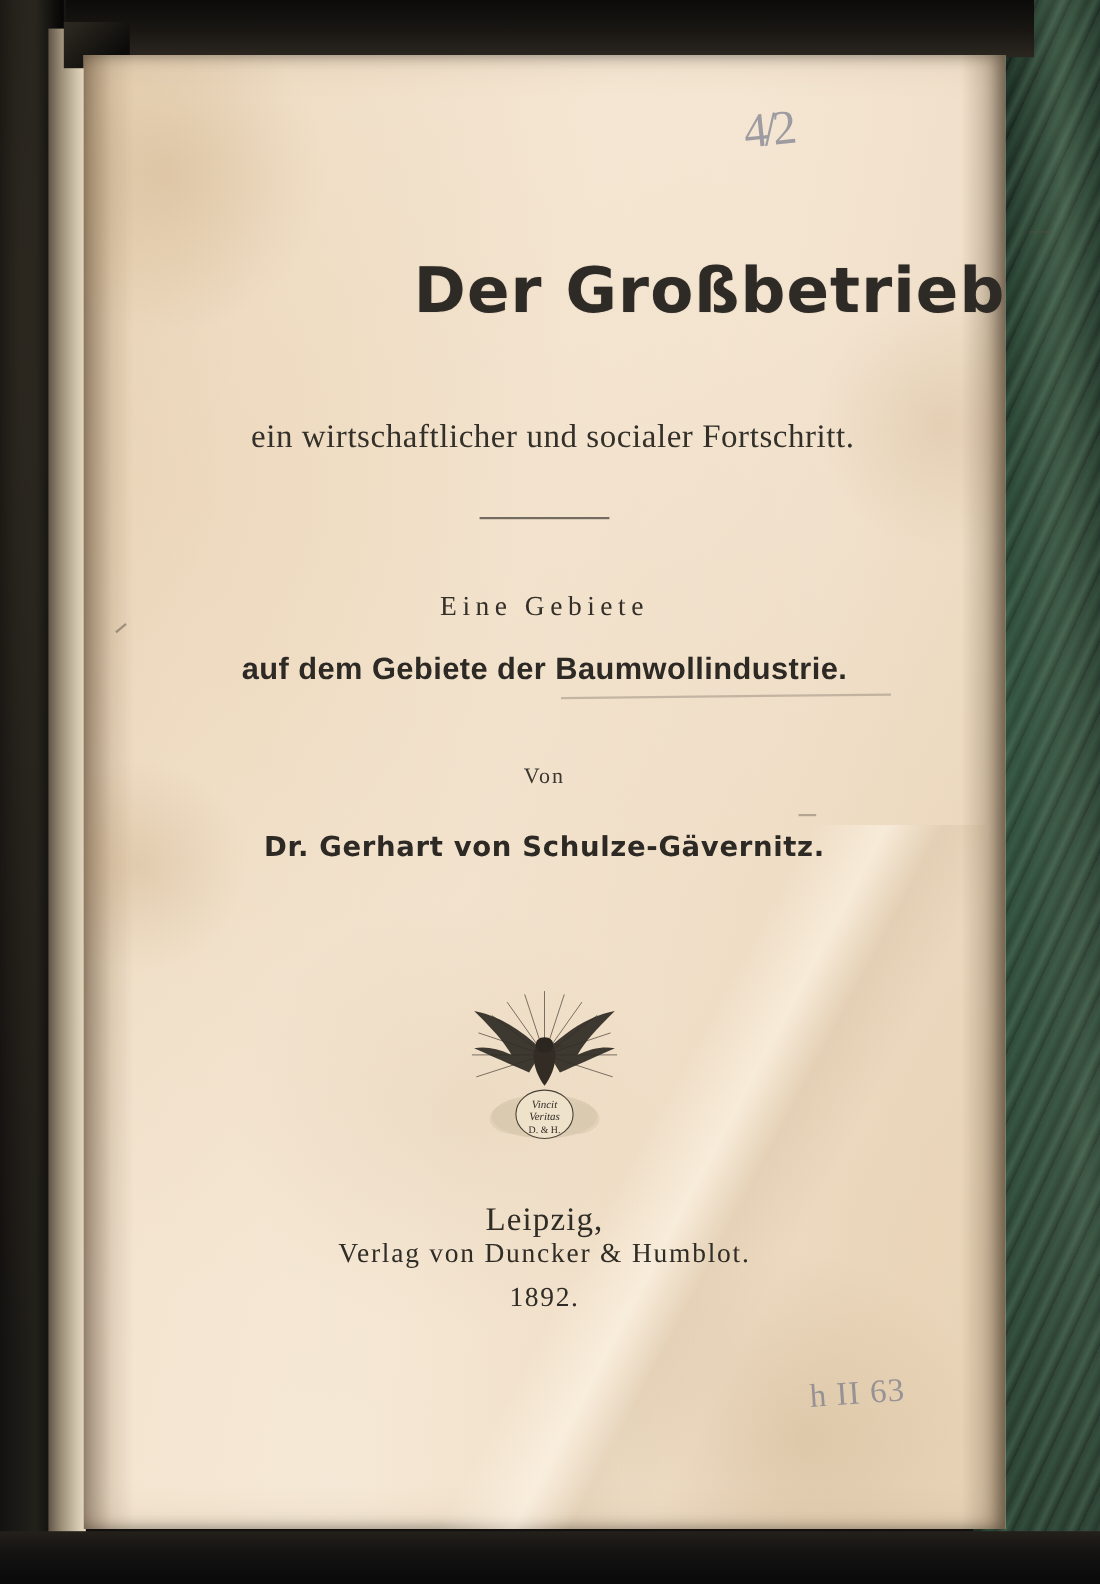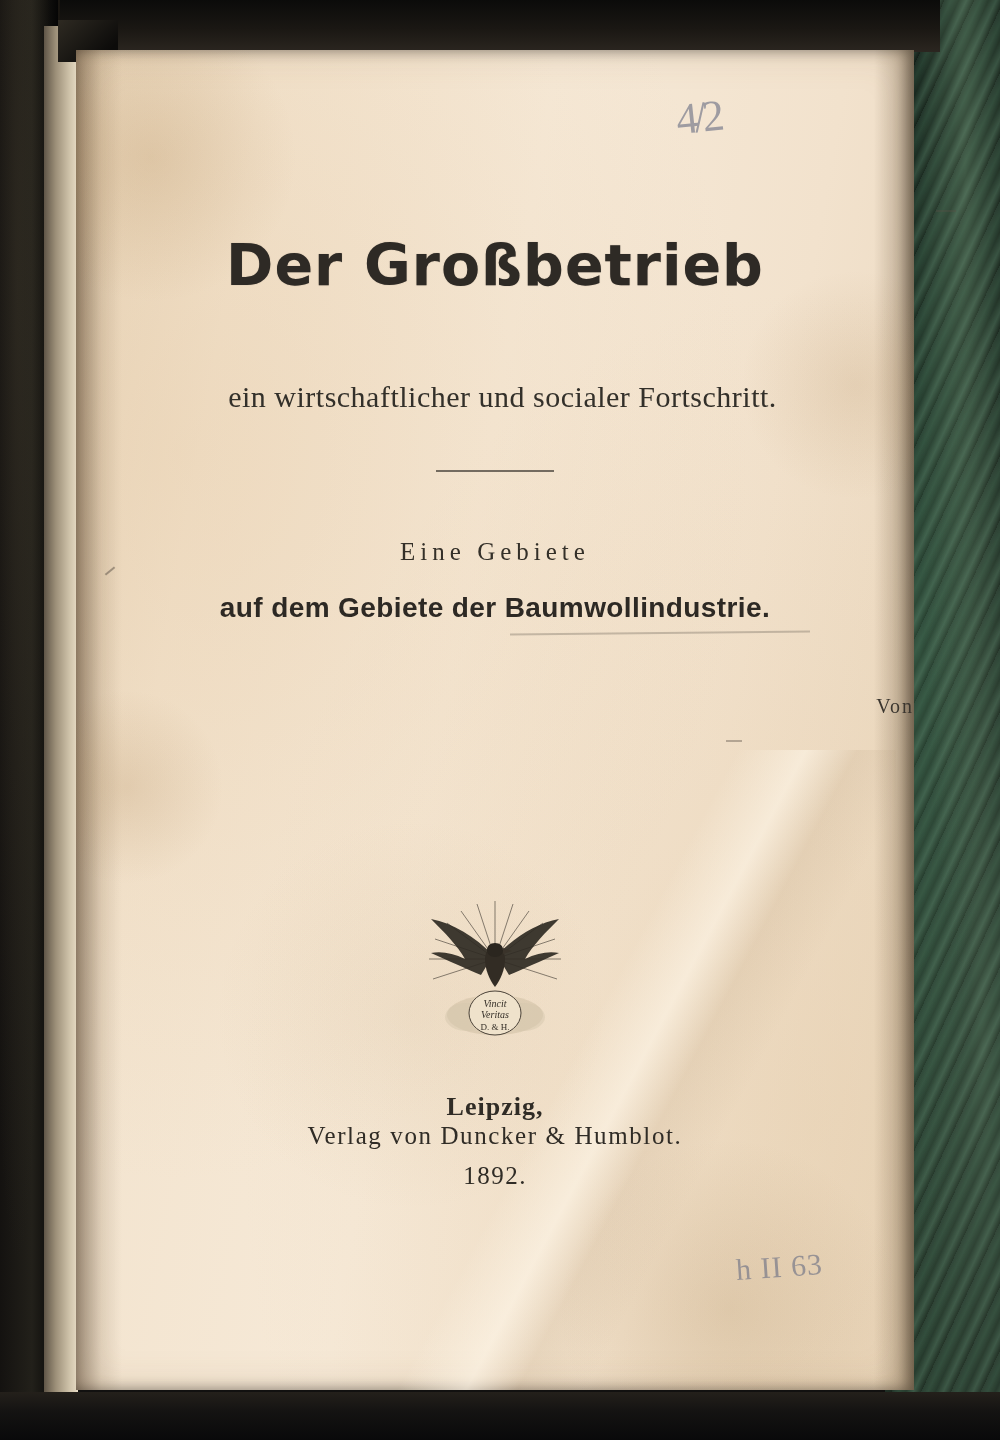--- a/index.html
+++ b/index.html
@@ -119,20 +119,21 @@
   }
   .main-title {
     position: absolute;
     left: 0; right: 0; top: 182px;
     font-family: "DejaVu Sans", sans-serif;
     font-weight: 700;
     font-size: 57px;
     letter-spacing: 1px;
     color: #2e2a25;
     text-shadow: 0 0 1px rgba(60,50,40,0.35);
+    text-align: right;
   }
   .subtitle {
     position: absolute;
     left: 0; right: 0; top: 330px;
     font-family: "Liberation Serif", serif;
     font-size: 30px;
     letter-spacing: 0.5px;
     color: #33302a;
     margin-left: 15px;
   }
@@ -161,21 +162,20 @@
     letter-spacing: 0.4px;
     color: #2d2924;
   }
   .by-line {
     position: absolute;
     left: 0; right: 0; top: 645px;
     font-family: "Liberation Serif", serif;
     font-size: 20px;
     letter-spacing: 2px;
     color: #3b362f;
-    text-align: right;
   }
   .author {
     position: absolute;
     left: 0; right: 0; top: 705px;
     font-family: "DejaVu Sans", sans-serif;
     font-weight: 700;
     font-size: 25px;
     letter-spacing: 0.6px;
     color: #2d2924;
   }
@@ -190,23 +190,22 @@
   .vignette svg { display: block; }
 
   
   .imprint {
     position: absolute;
     left: 0; right: 0; top: 1042px;
     font-family: "Liberation Serif", serif;
     color: #302c26;
   }
   .imprint .city {
-    font-size: 26px;
+    font-size: 30px;
     letter-spacing: 1px;
-    font-weight: bold;
   }
   .imprint .publisher {
     margin-top: 0;
     font-size: 25px;
     letter-spacing: 1.6px;
   }
   .imprint .year {
     margin-top: 12px;
     font-size: 25px;
     letter-spacing: 1.5px;
@@ -294,20 +293,21 @@
       <div class="rule"></div>
 
       <div class="study-line">Eine Gebiete</div>
 
       <div class="field-line">auf dem Gebiete der Baumwollindustrie.</div>
 
       <div class="pencil-underline"></div>
 
       <div class="by-line">Von</div>
 
+      <div class="author">Dr. Gerhart von Schulze-Gävernitz.</div>
 
       <div class="vignette">
         <svg width="160" height="150" viewBox="0 0 160 150" aria-hidden="true">
           <g stroke="#3a342c" stroke-width="0.7" opacity="0.85">
             <line x1="80" y1="62" x2="80" y2="4"></line>
             <line x1="80" y1="62" x2="62" y2="7"></line>
             <line x1="80" y1="62" x2="98" y2="7"></line>
             <line x1="80" y1="62" x2="46" y2="14"></line>
             <line x1="80" y1="62" x2="114" y2="14"></line>
             <line x1="80" y1="62" x2="32" y2="26"></line>

